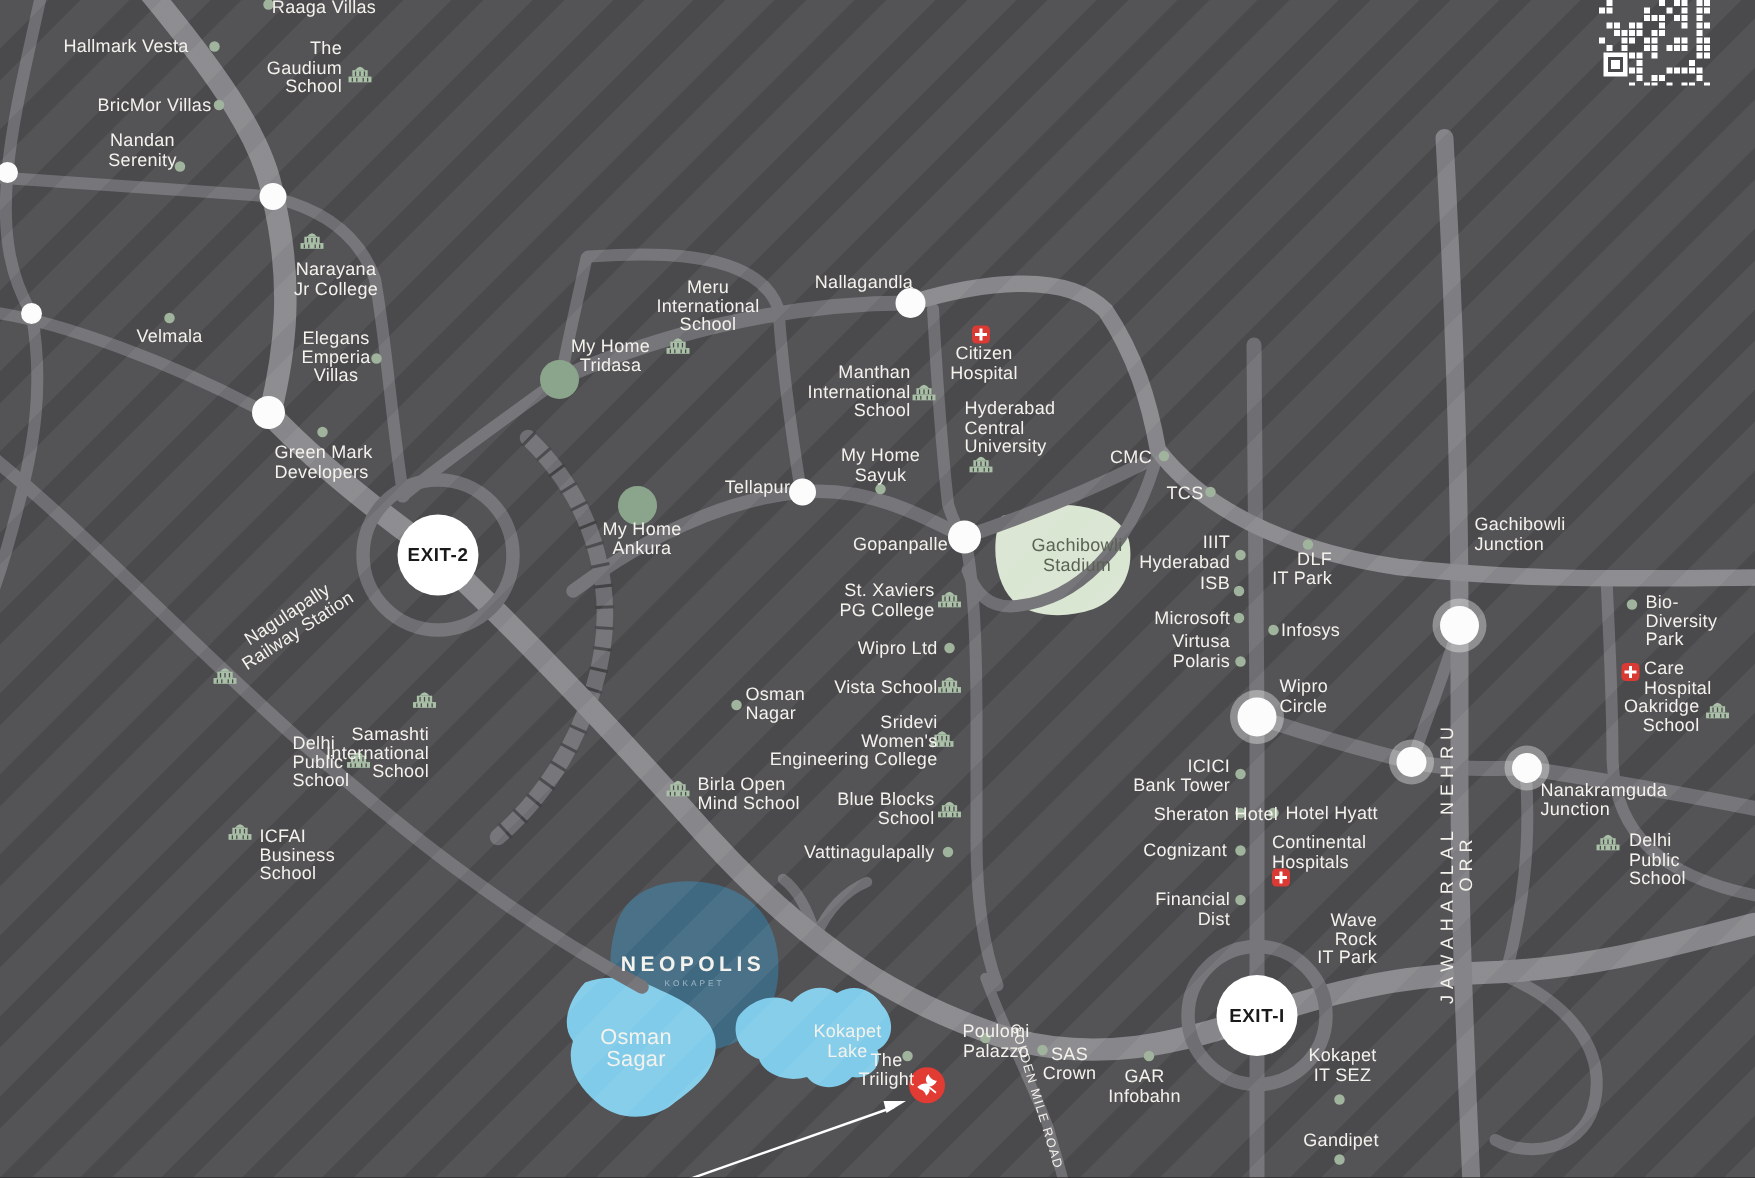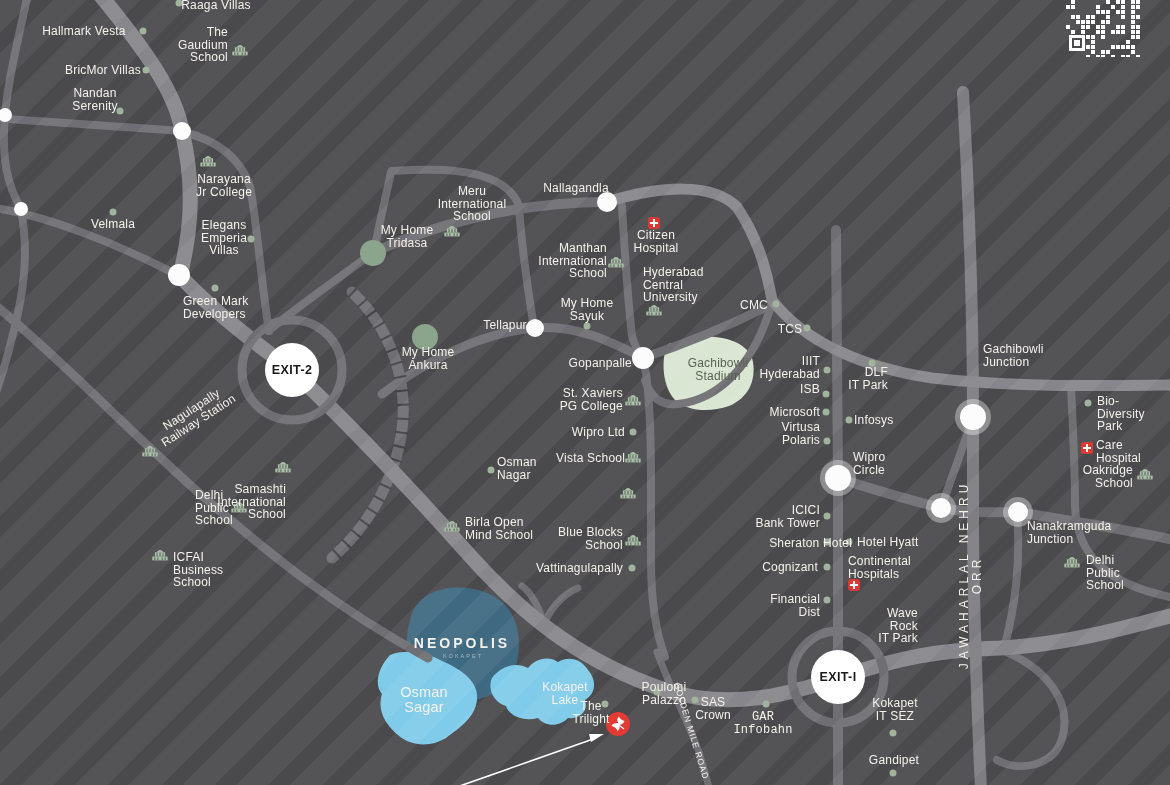--- a/index.html
+++ b/index.html
@@ -471,39 +471,42 @@
 School</div>
       <div class="label ar" style="left: 918px; top: 626px; transform: translate(-100%, -50%);">Wave
 Rock
 IT Park</div>
       <div class="label ar" style="left: 623px; top: 400px; transform: translate(-100%, -50%);">St. Xaviers
 PG College</div>
       <div class="label ar" style="left: 625px; top: 432px; transform: translate(-100%, -50%);">Wipro Ltd</div>
       <div class="label ar" style="left: 625px; top: 458px; transform: translate(-100%, -50%);">Vista School</div>
       <div class="label al" style="left: 497px; top: 469px; transform: translate(0px, -50%);">Osman
 Nagar</div>
+      <div class="label ar" style="left: 625px; top: 494px; transform: translate(-100%, -50%);">Sridevi
+Women's
+Engineering College</div>
       <div class="label al" style="left: 465px; top: 529px; transform: translate(0px, -50%);">Birla Open
 Mind School</div>
       <div class="label ar" style="left: 623px; top: 539px; transform: translate(-100%, -50%);">Blue Blocks
 School</div>
       <div class="label ar" style="left: 623px; top: 568px; transform: translate(-100%, -50%);">Vattinagulapally</div>
       <div class="label ar" style="left: 632px; top: 363px; transform: translate(-100%, -50%);">Gopanpalle</div>
       <div class="label" style="left: 462px; top: 643px; transform: translate(-50%, -50%); font-size: 14px; font-weight: bold; letter-spacing: 3px;">NEOPOLIS</div>
       <div class="label" style="left: 463px; top: 657px; transform: translate(-50%, -50%); font-size: 5.5px; letter-spacing: 2px; color: rgb(159, 185, 198);">KOKAPET</div>
       <div class="label" style="left: 424px; top: 700px; transform: translate(-50%, -50%); font-size: 14.5px;">Osman
 Sagar</div>
       <div class="label" style="left: 565px; top: 694px; transform: translate(-50%, -50%);">Kokapet
 Lake</div>
       <div class="label" style="left: 591px; top: 713px; transform: translate(-50%, -50%);">The
 Trilight</div>
       <div class="label" style="left: 664px; top: 694px; transform: translate(-50%, -50%);">Poulomi
 Palazzo</div>
       <div class="label" style="left: 713px; top: 709px; transform: translate(-50%, -50%);">SAS
 Crown</div>
-      <div class="label" style="left: 763px; top: 724px; transform: translate(-50%, -50%); font-family: Liberation Mono, monospace;">GAR
+      <div class="label" style="left: 763px; top: 724px; transform: translate(-50%, -50%);">GAR
 Infobahn</div>
       <div class="label" style="left: 895px; top: 710px; transform: translate(-50%, -50%);">Kokapet
 IT SEZ</div>
       <div class="label" style="left: 894px; top: 760px; transform: translate(-50%, -50%);">Gandipet</div>
       <div class="label" style="left: 971px; top: 575px; transform: translate(-50%, -50%) rotate(-90deg); font-size: 12px; letter-spacing: 4px;">JAWAHARLAL NEHRU ORR</div>
       <div class="label" style="left: 691px; top: 731px; transform: translate(-50%, -50%) rotate(73deg); font-size: 8.5px; letter-spacing: 1px;">GOLDEN MILE ROAD</div>
       <div class="exit" style="left: 292px; top: 370px;">EXIT-2</div>
       <div class="exit" style="left: 838px; top: 677px;">EXIT-I</div>
     </div>
 

